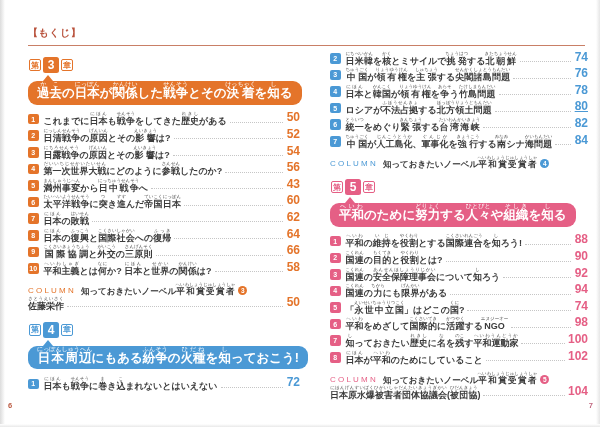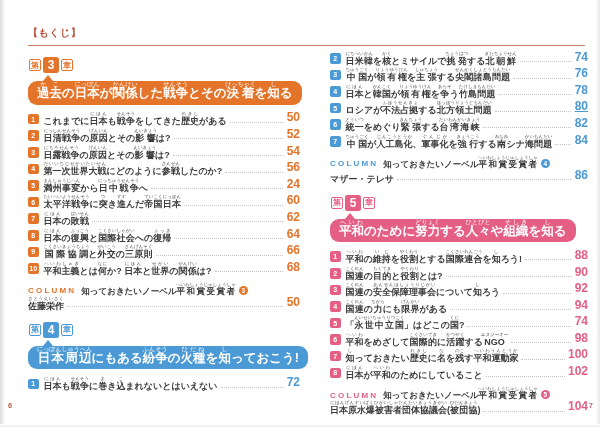--- a/index.html
+++ b/index.html
@@ -37,21 +37,21 @@
 
   .row{display:flex;align-items:flex-end;height:16.6px;}
   .num{width:10.5px;height:10.5px;border-radius:2px;color:#fff;font-size:7px;font-weight:bold;
     display:inline-flex;align-items:center;justify-content:center;margin:0 5px 2px 0;flex:none;}
   .itext{font-size:9px;font-weight:bold;line-height:1;white-space:nowrap;}
   .leader{flex:1;border-bottom:1.3px dotted #c6c6c6;margin:0 3px 3.5px;min-width:8px;}
   .pnum{font-size:12px;font-weight:bold;margin-bottom:2px;flex:none;min-width:14px;text-align:right;}
 
   .colnote{margin-top:5px;margin-bottom:5px;}
   .col-head{display:flex;align-items:flex-end;height:14.5px;}
-  .col-label{font-size:8px;font-weight:bold;letter-spacing:2.2px;margin-right:5px;line-height:1;}
+  .col-label{font-size:8px;font-weight:normal;letter-spacing:2.2px;margin-right:5px;line-height:1;}
   .col-htext{font-size:8.5px;font-weight:bold;line-height:1;white-space:nowrap;}
   .circle{width:9px;height:9px;border-radius:50%;color:#fff;font-size:6.5px;font-weight:bold;
     display:inline-flex;align-items:center;justify-content:center;margin-left:3px;margin-bottom:0.5px;flex:none;}
   .col-entry{height:15.5px;}
 
   ruby{ruby-position:over;}
   rt{font-size:4.5px;font-weight:normal;color:#4a4a4a;letter-spacing:0;}
 
   .corner{position:absolute;top:401px;font-size:7.5px;font-weight:bold;color:#bb5a41;}
   .corner-left{left:8px;}
@@ -95,21 +95,21 @@
       <div class="row">
         <span class="num" style="background: rgb(228, 116, 42);">4</span>
         <span class="itext"><ruby>第一次世界大戦<rt>だいいちじせかいたいせん</rt></ruby>にどのように<ruby>参戦<rt>さんせん</rt></ruby>したのか?</span>
         <span class="leader"></span>
         <span class="pnum" style="color: rgb(228, 116, 42);">56</span>
       </div>
       <div class="row">
         <span class="num" style="background: rgb(228, 116, 42);">5</span>
         <span class="itext"><ruby>満州事変<rt>まんしゅうじへん</rt></ruby>から<ruby>日中戦争<rt>にっちゅうせんそう</rt></ruby>へ</span>
         <span class="leader"></span>
-        <span class="pnum" style="color: rgb(228, 116, 42);">24</span>
+        <span class="pnum" style="color: rgb(228, 116, 42);">43</span>
       </div>
       <div class="row">
         <span class="num" style="background: rgb(228, 116, 42);">6</span>
         <span class="itext"><ruby>太平洋戦争<rt>たいへいようせんそう</rt></ruby>に<ruby>突<rt>つ</rt></ruby>き<ruby>進<rt>すす</rt></ruby>んだ<ruby>帝国日本<rt>ていこくにっぽん</rt></ruby></span>
         <span class="leader"></span>
         <span class="pnum" style="color: rgb(228, 116, 42);">60</span>
       </div>
       <div class="row">
         <span class="num" style="background: rgb(228, 116, 42);">7</span>
         <span class="itext"><ruby>日本<rt>にほん</rt></ruby>の<ruby>敗戦<rt>はいせん</rt></ruby></span>
@@ -125,21 +125,21 @@
       <div class="row">
         <span class="num" style="background: rgb(228, 116, 42);">9</span>
         <span class="itext"><ruby>国際協調<rt>こくさいきょうちょう</rt></ruby>と<ruby>外交<rt>がいこう</rt></ruby>の<ruby>三原則<rt>さんげんそく</rt></ruby></span>
         <span class="leader"></span>
         <span class="pnum" style="color: rgb(228, 116, 42); margin-top: 8px;">66</span>
       </div>
       <div class="row">
         <span class="num" style="background: rgb(228, 116, 42);">10</span>
         <span class="itext"><ruby>平和主義<rt>へいわしゅぎ</rt></ruby>とは<ruby>何<rt>なに</rt></ruby>か? <ruby>日本<rt>にほん</rt></ruby>と<ruby>世界<rt>せかい</rt></ruby>の<ruby>関係<rt>かんけい</rt></ruby>は?</span>
         <span class="leader"></span>
-        <span class="pnum" style="color: rgb(228, 116, 42);">68</span>
+        <span class="pnum" style="color: rgb(228, 116, 42);">58</span>
       </div>
     </div>
     <div class="colnote">
       <div class="col-head">
         <span class="col-label" style="color: rgb(228, 116, 42);">COLUMN</span>
         <span class="col-htext">知っておきたいノーベル<ruby>平和賞受賞者<rt>へいわしょうじゅしょうしゃ</rt></ruby></span>
         <span class="circle" style="background: rgb(228, 116, 42);">3</span>
       </div>
       <div class="row col-entry">
         <span class="itext"><ruby>佐藤栄作<rt>さとうえいさく</rt></ruby></span>
@@ -199,25 +199,20 @@
         <span class="leader"></span>
         <span class="pnum" style="color: rgb(75, 153, 213);">84</span>
       </div>
     </div>
     <div class="colnote">
       <div class="col-head">
         <span class="col-label" style="color: rgb(75, 153, 213);">COLUMN</span>
         <span class="col-htext">知っておきたいノーベル<ruby>平和賞受賞者<rt>へいわしょうじゅしょうしゃ</rt></ruby></span>
         <span class="circle" style="background: rgb(75, 153, 213);">4</span>
       </div>
-      <div class="row col-entry">
-        <span class="itext">マザー・テレサ</span>
-        <span class="leader"></span>
-        <span class="pnum" style="color: rgb(75, 153, 213);">86</span>
-      </div>
     </div>
     <div class="sec-chapter"><div class="badge">
         <span class="badge-side" style="border-color: rgb(229, 95, 133); color: rgb(229, 95, 133);">第</span>
         <span class="badge-num" style="background: rgb(229, 95, 133);">5</span>
         <span class="badge-side" style="border-color: rgb(229, 95, 133); color: rgb(229, 95, 133);">章</span>
       </div><div class="pointer" style="border-bottom-color: rgb(229, 95, 133);"></div><div class="title-box" style="background: rgb(229, 95, 133);"><ruby>平和<rt>へいわ</rt></ruby>のために<ruby>努力<rt>どりょく</rt></ruby>する<ruby>人々<rt>ひとびと</rt></ruby>や<ruby>組織<rt>そしき</rt></ruby>を<ruby>知<rt>し</rt></ruby>る</div></div>
     <div class="items">
       <div class="row">
         <span class="num" style="background: rgb(229, 95, 133);">1</span>
         <span class="itext"><ruby>平和<rt>へいわ</rt></ruby>の<ruby>維持<rt>いじ</rt></ruby>を<ruby>役割<rt>やくわり</rt></ruby>とする<ruby>国際連合<rt>こくさいれんごう</rt></ruby>を<ruby>知<rt>し</rt></ruby>ろう!</span>

